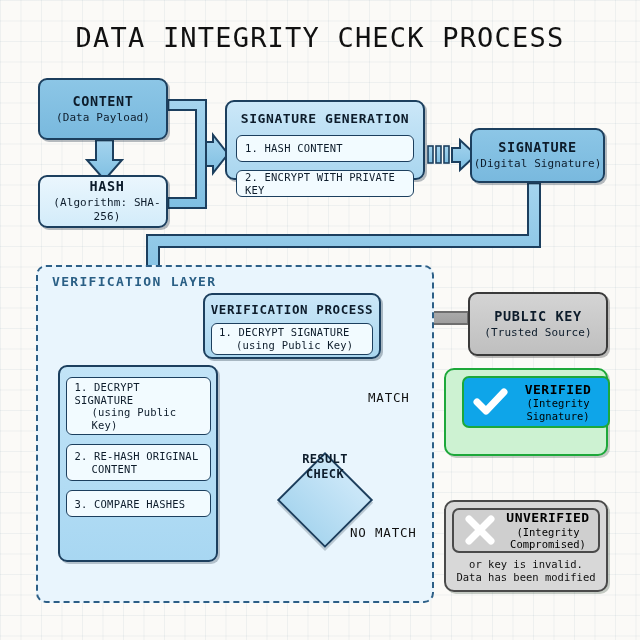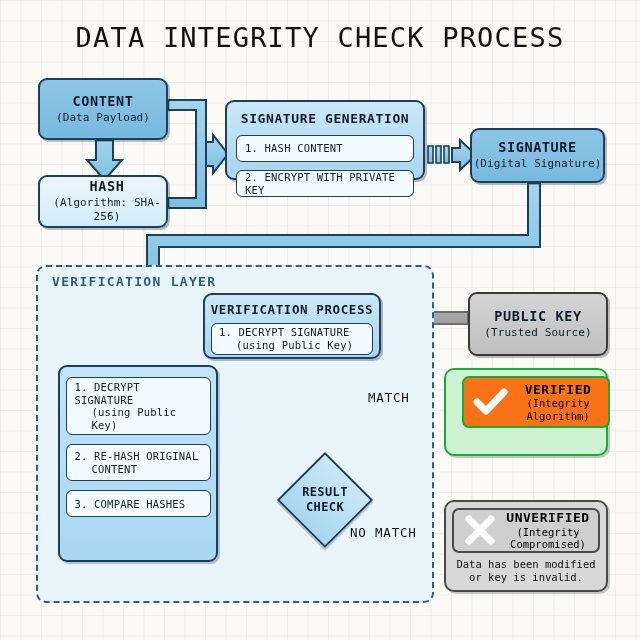--- a/index.html
+++ b/index.html
@@ -97,21 +97,21 @@
   #diamond-wrap { left: 277px; top: 452px; width: 96px; height: 96px; }
   #diamond {
     position: absolute; left: 14px; top: 14px; width: 68px; height: 68px;
     background: linear-gradient(#cbe7f8, #a9d6ef);
     border: 2.2px solid #1c3f5e;
     transform: rotate(45deg);
     box-shadow: 2px 2px 0 rgba(20,40,60,0.22);
   }
   #diamond-text {
     position: absolute; inset: 0; display: flex; flex-direction: column;
-    align-items: center; justify-content: center;
+    align-items: center; justify-content: flex-start;
     font-size: 12px; font-weight: bold; color: #0d1c2b; line-height: 1.25;
     letter-spacing: .4px;
   }
 
   
   #pubkey-box {
     left: 468px; top: 292px; width: 140px; height: 64px;
     background: linear-gradient(#d4d4d4, #bfbfbf);
     border: 2.2px solid #3a3a3a;
     box-shadow: 2px 2px 0 rgba(40,40,40,0.30);
@@ -128,21 +128,21 @@
     background: #cdf2d2; border: 2.4px solid #1da83a;
   }
   #unverified-card{
     left: 444px; top: 500px; width: 164px; height: 92px;
     background: #d8d8d8; border: 2.4px solid #4a4a4a;
   }
   .result-inner {
     width: 100%; height: 52px; border-radius: 7px;
     display: flex; align-items: center; gap: 4px; padding: 0 6px;
   }
-  #verified-card .result-inner   { border: 2.2px solid #1da83a; background: #f97316; margin-left: 20px; }
+  #verified-card .result-inner   { border: 2.2px solid #1da83a; background: #0ea5e9; margin-left: 20px; }
   #unverified-card .result-inner { border: 2.2px solid #4a4a4a; background: #cfcfcf; }
   .result-text { flex: 1; text-align: center; line-height: 1.18; }
   .r-title { font-size: 13px; font-weight: bold; letter-spacing: .5px; }
   .r-sub   { font-size: 10.5px; }
   .result-note {
     margin-top: 5px; font-size: 10.5px; text-align: center;
     line-height: 1.25; color: #111;
   }
   .glyph { width: 40px; height: 40px; flex: 0 0 40px; }
 
@@ -294,35 +294,35 @@
 
   <div class="abs result-card" id="verified-card">
     <div class="result-inner">
       <svg class="glyph" viewBox="0 0 40 40">
         <path d="M7,20 L16,29 L34,10" fill="none" stroke="#ffffff" stroke-width="7" stroke-linecap="round" stroke-linejoin="round"></path>
         <path d="M7,20 L16,29 L34,10" fill="none" stroke="#1c7a30" stroke-width="1.6" stroke-linecap="round" stroke-linejoin="round" opacity="0"></path>
       </svg>
       <div class="result-text">
         <div class="r-title">VERIFIED</div>
         <div class="r-sub">(Integrity</div>
-        <div class="r-sub">Algorithm)</div>
+        <div class="r-sub">Signature)</div>
       </div>
     </div>
   </div>
 
   <div class="abs result-card" id="unverified-card">
     <div class="result-inner">
       <svg class="glyph" viewBox="0 0 40 40">
         <path d="M9,9 L31,31 M31,9 L9,31" fill="none" stroke="#ffffff" stroke-width="7" stroke-linecap="round"></path>
       </svg>
       <div class="result-text">
         <div class="r-title">UNVERIFIED</div>
         <div class="r-sub">(Integrity</div>
         <div class="r-sub">Compromised)</div>
       </div>
     </div>
     <div class="result-note">
+      <div>or key is invalid.</div>
       <div>Data has been modified</div>
-      <div>or key is invalid.</div>
     </div>
   </div>
 
 </div>
 
 </body></html>

